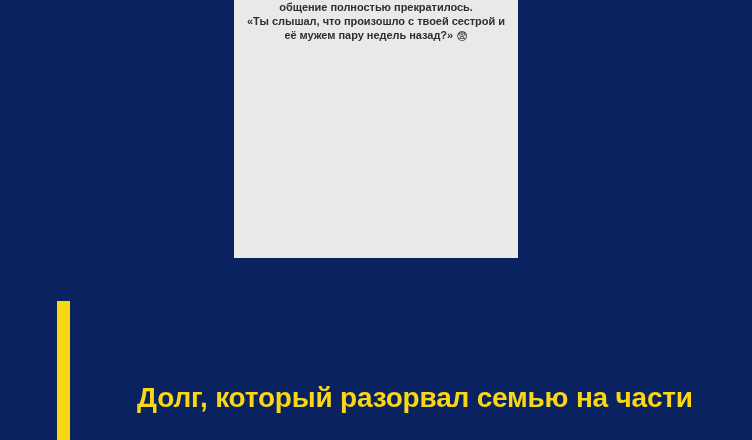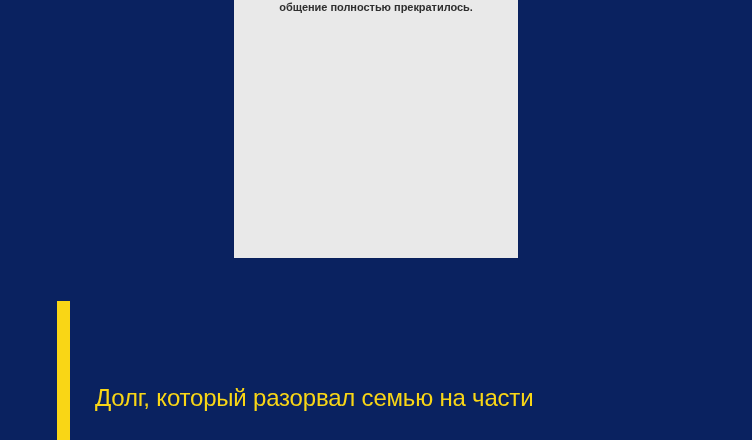--- a/index.html
+++ b/index.html
@@ -75,35 +75,37 @@
 
   .headline {
     position: absolute;
     left: 95px;
     top: 379px;
     width: 640px;
     margin: 0;
     padding: 0;
     color: #f9d616;
     font-family: "Liberation Sans", "DejaVu Sans", sans-serif;
-    font-size: 24px;
-    font-weight: normal;
+    font-size: 28px;
+    font-weight: bold;
     line-height: 37px;
     letter-spacing: -0.2px;
     white-space: normal;
+    text-align: center;
   }
 </style>
 </head>
 <body>
 
 <div id="stage">
 
   <div class="story-card">
     <div class="story-body">
       <p class="story-para">расходы. Когда моё терпение наконец закончилось и я серьёзно потребовал вернуть долг, они неожиданно заявили, что ничего мне не должны. Более того, напомнили, что мы не подписывали никаких документов. Я был просто ошеломлён. После этого случая наше общение полностью прекратилось.</p>
+      <p class="story-para"><span>«Ты слышал, что произошло с твоей сестрой и её мужем пару недель назад?»</span> <span class="emoji">😨</span></p>
     </div>
   </div>
 
   <div class="accent-bar"></div>
 
   <h1 class="headline">Долг, который разорвал семью на части</h1>
 
 </div>
 
 </body></html>

